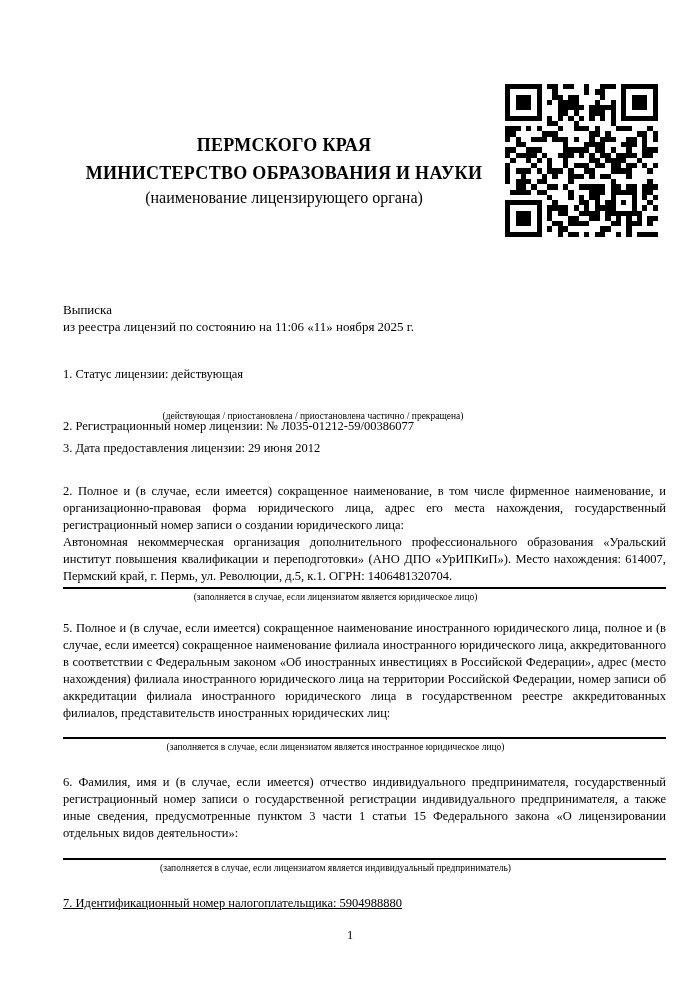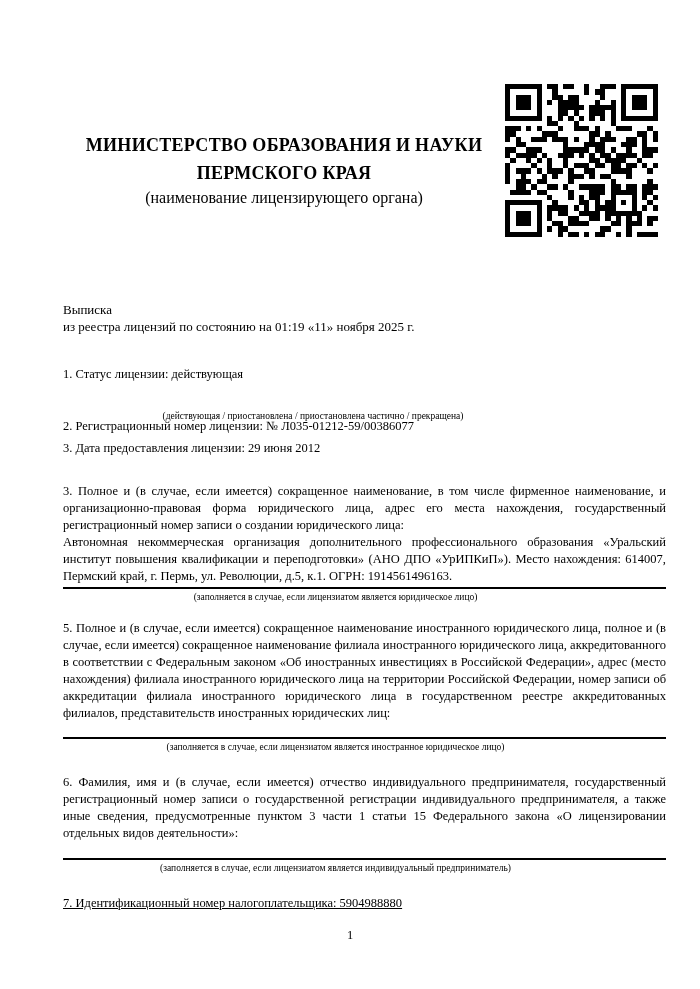--- a/index.html
+++ b/index.html
@@ -44,22 +44,22 @@
     position:absolute; top:927px; left:0; width:700px;
     text-align:center; font-size:12.5px; line-height:17px;
   }
 </style>
 </head>
 <body>
 
 <div class="page">
 
   <div class="header-block">
+    <div class="ministry-line">ПЕРМСКОГО КРАЯ</div>
     <div class="ministry-line">МИНИСТЕРСТВО ОБРАЗОВАНИЯ И НАУКИ</div>
-    <div class="ministry-line">ПЕРМСКОГО КРАЯ</div>
     <div class="org-note">(наименование лицензирующего органа)</div>
   </div>
 
   <div class="qr-box" id="qr"><svg xmlns="http://www.w3.org/2000/svg" viewBox="0 0 29 29" width="153" height="153" shape-rendering="crispEdges">
         <rect x="0" y="0" width="1" height="1" fill="#000000"></rect>
         <rect x="1" y="0" width="1" height="1" fill="#000000"></rect>
         <rect x="2" y="0" width="1" height="1" fill="#000000"></rect>
         <rect x="3" y="0" width="1" height="1" fill="#000000"></rect>
         <rect x="4" y="0" width="1" height="1" fill="#000000"></rect>
         <rect x="5" y="0" width="1" height="1" fill="#000000"></rect>
@@ -478,33 +478,33 @@
         <rect x="21" y="28" width="1" height="1" fill="#000000"></rect>
         <rect x="23" y="28" width="1" height="1" fill="#000000"></rect>
         <rect x="25" y="28" width="1" height="1" fill="#000000"></rect>
         <rect x="26" y="28" width="1" height="1" fill="#000000"></rect>
         <rect x="27" y="28" width="1" height="1" fill="#000000"></rect>
         <rect x="28" y="28" width="1" height="1" fill="#000000"></rect>
       </svg></div>
 
   <div class="doc-title">
     <div>Выписка</div>
-    <div>из реестра лицензий по состоянию на 01:19 «11» ноября 2025 г.</div>
+    <div>из реестра лицензий по состоянию на 11:06 «11» ноября 2025 г.</div>
   </div>
 
   <div class="field" style="top:366px;">1. Статус лицензии: действующая</div>
   <div class="field-note note-narrow" style="top:386px;margin-top:24px;">(действующая / приостановлена / приостановлена частично / прекращена)</div>
 
   <div class="field" style="top:418px;">2. Регистрационный номер лицензии: № Л035-01212-59/00386077</div>
 
   <div class="field" style="top:440px;">3. Дата предоставления лицензии: 29 июня 2012</div>
 
   <div class="field" style="top:483px;">
-    <div class="para">3. Полное и (в случае, если имеется) сокращенное наименование, в том числе фирменное наименование, и организационно-правовая форма юридического лица, адрес его места нахождения, государственный регистрационный номер записи о создании юридического лица:</div>
-    <div class="para">Автономная некоммерческая организация дополнительного профессионального образования «Уральский институт повышения квалификации и переподготовки» (АНО ДПО «УрИПКиП»). Место нахождения: 614007, Пермский край, г. Пермь, ул. Революции, д.5, к.1. ОГРН: 1914561496163.</div>
+    <div class="para">2. Полное и (в случае, если имеется) сокращенное наименование, в том числе фирменное наименование, и организационно-правовая форма юридического лица, адрес его места нахождения, государственный регистрационный номер записи о создании юридического лица:</div>
+    <div class="para">Автономная некоммерческая организация дополнительного профессионального образования «Уральский институт повышения квалификации и переподготовки» (АНО ДПО «УрИПКиП»). Место нахождения: 614007, Пермский край, г. Пермь, ул. Революции, д.5, к.1. ОГРН: 1406481320704.</div>
   </div>
   <div class="rule" style="top:587px;"></div>
   <div class="field-note note-mid" style="top:591px;">(заполняется в случае, если лицензиатом является юридическое лицо)</div>
 
   <div class="field" style="top:620px;">
     <div class="para">5. Полное и (в случае, если имеется) сокращенное наименование иностранного юридического лица, полное и (в случае, если имеется) сокращенное наименование филиала иностранного юридического лица, аккредитованного в соответствии с Федеральным законом «Об иностранных инвестициях в Российской Федерации», адрес (место нахождения) филиала иностранного юридического лица на территории Российской Федерации, номер записи об аккредитации филиала иностранного юридического лица в государственном реестре аккредитованных филиалов, представительств иностранных юридических лиц:</div>
     <div class="para"></div>
   </div>
   <div class="rule" style="top:737px;"></div>
   <div class="field-note note-mid" style="top:741px;">(заполняется в случае, если лицензиатом является иностранное юридическое лицо)</div>

